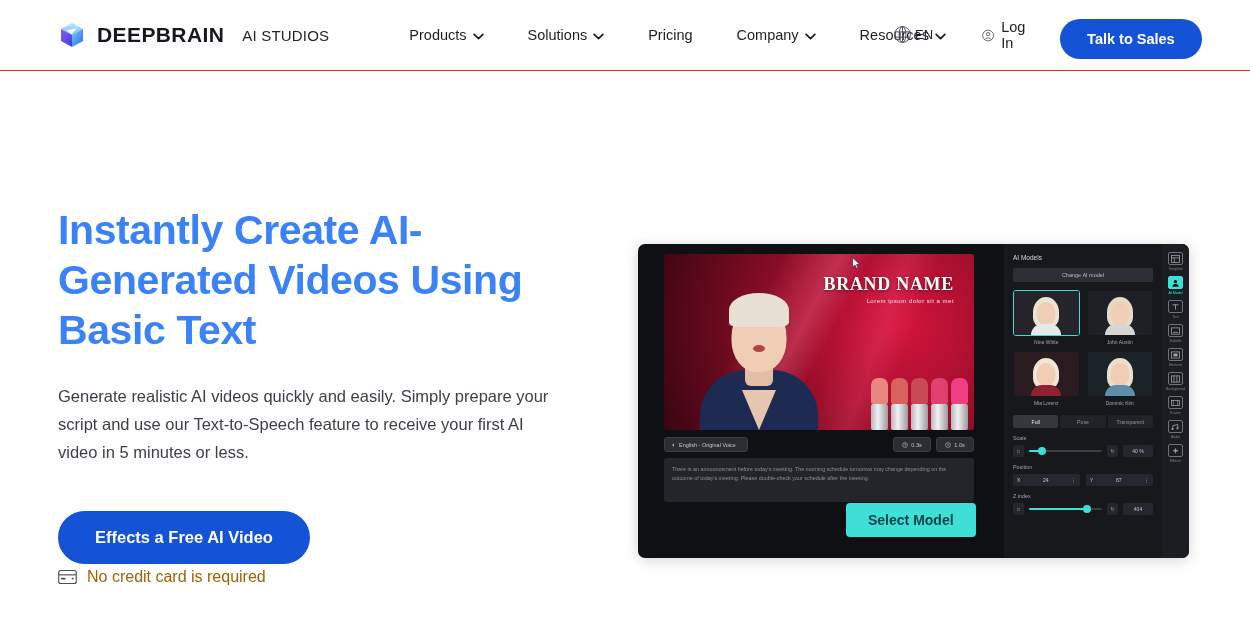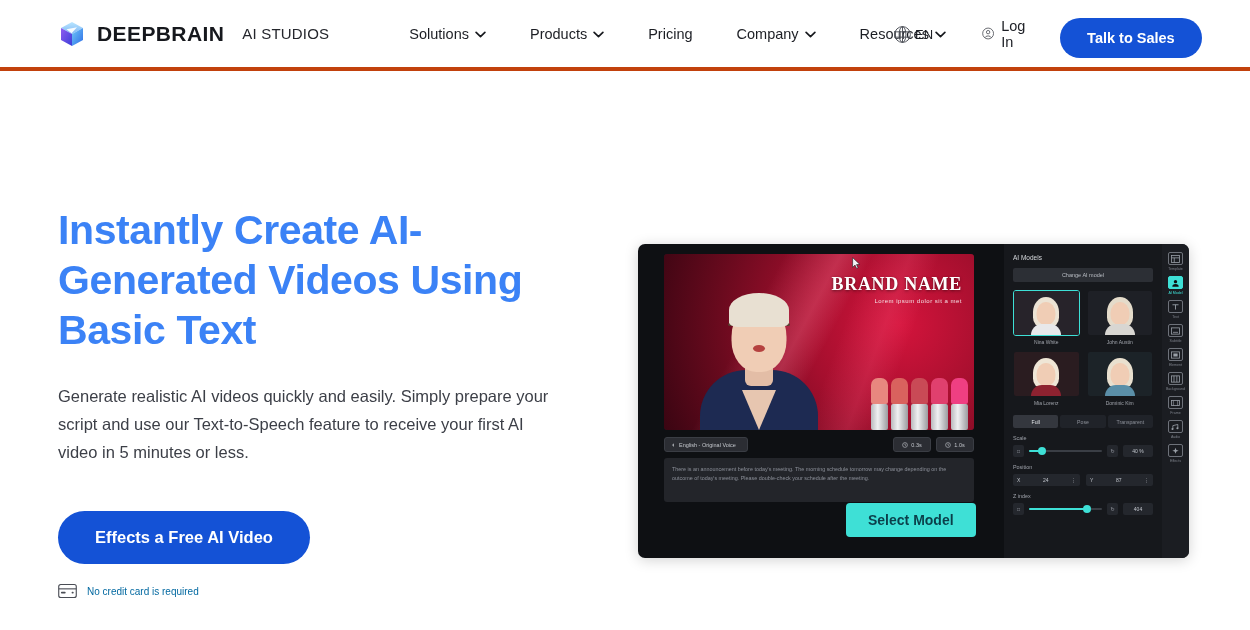--- a/index.html
+++ b/index.html
@@ -13,21 +13,21 @@
   }
 
   
   .navbar {
     position: relative;
     height: 71px;
     width: 100%;
     display: flex;
     align-items: center;
     background: #ffffff;
-    border-bottom: 4px solid #c2410c;
+    border-bottom: 1px solid #c2410c;
     padding: 0 58px 0 58px;
   }
   .brand { display: flex; align-items: center; gap: 11px; flex: 0 0 auto; }
   .brand-logo { width: 28px; height: 28px; display: block; }
   .brand-name {
     font-size: 21px; font-weight: 700; letter-spacing: 0.4px;
     color: #16181d;
   }
   .brand-sub {
     font-size: 15px; font-weight: 500; letter-spacing: 0.2px;
@@ -109,23 +109,23 @@
     background: #1452d6;
     color: #fff;
     font-size: 16.5px;
     font-weight: 700;
     border: none;
     border-radius: 999px;
     padding: 17px 37px;
     cursor: pointer;
   }
   .no-card {
-    margin-top: 20px;
+    margin-top: 4px;
     display: flex; align-items: center; gap: 10px;
-    font-size: 10px; color: #0369a1;
+    font-size: 16px; color: #a16207;
   }
   .card-ico { width: 19px; height: 14px; display:block; }
 
   
   .hero-right {
     flex: 1 1 auto;
     display: flex;
     align-items: flex-start;
     padding-top: 173px;
     padding-left: 30px;
@@ -156,21 +156,21 @@
     background:
       radial-gradient(circle at 76% 40%, #d4143c 0%, #a50f2e 36%, #6a0a1e 70%, #3a0512 100%);
   }
   .swoosh {
     position: absolute; inset: 0;
     background:
       linear-gradient(118deg, rgba(255,255,255,0) 30%, rgba(255,120,150,0.30) 44%, rgba(255,255,255,0) 52%),
       linear-gradient(110deg, rgba(255,255,255,0) 55%, rgba(255,90,130,0.22) 66%, rgba(255,255,255,0) 74%);
   }
   .brand-head {
-    position: absolute; right: 12px; top: 20px;
+    position: absolute; right: 20px; top: 20px;
     text-align: right;
   }
   .brand-head .bn {
     font-family: "Liberation Serif", serif;
     color: #fff; font-size: 18px; font-weight: 700;
     letter-spacing: 0.7px;
     text-shadow: 0 1px 3px rgba(0,0,0,0.5);
   }
   .brand-head .bl {
     color: #f4dfe4; font-size: 6px; letter-spacing: 0.5px;
@@ -374,28 +374,28 @@
       <path d="M25 8 L14 14 L14 26 L25 20 Z" fill="url(#cg1)"></path>
       <path d="M8.5 9.2 L19 7.2 L13.6 13.2 Z" fill="#ffffff" opacity="0.92"></path>
     </svg>
     <span class="brand-name">DEEPBRAIN</span>
     <span class="brand-sub">AI STUDIOS</span>
   </div>
 
   <div class="nav-links">
 
     <div class="nav-item">
-      <span>Solutions</span>
+      <span>Products</span>
       <svg class="chev" viewBox="0 0 12 8">
         <path d="M1 1.6 L6 6.4 L11 1.6" stroke="#16181d" stroke-width="1.9" fill="none" stroke-linecap="round" stroke-linejoin="round"></path>
       </svg>
     </div>
 
     <div class="nav-item">
-      <span>Products</span>
+      <span>Solutions</span>
       <svg class="chev" viewBox="0 0 12 8">
         <path d="M1 1.6 L6 6.4 L11 1.6" stroke="#16181d" stroke-width="1.9" fill="none" stroke-linecap="round" stroke-linejoin="round"></path>
       </svg>
     </div>
 
     <div class="nav-item">
       <span>Pricing</span>
     </div>
 
     <div class="nav-item">

